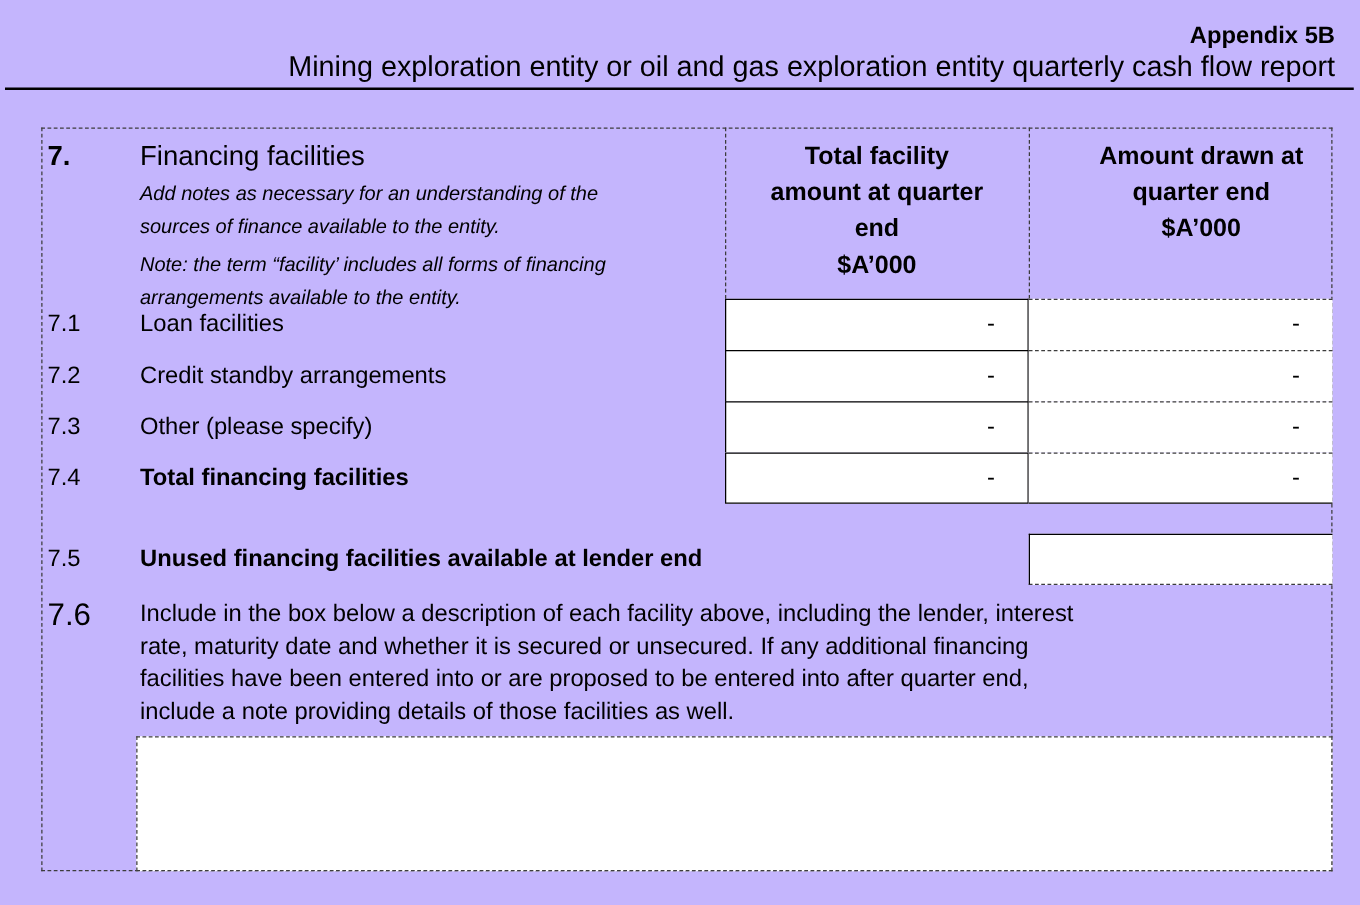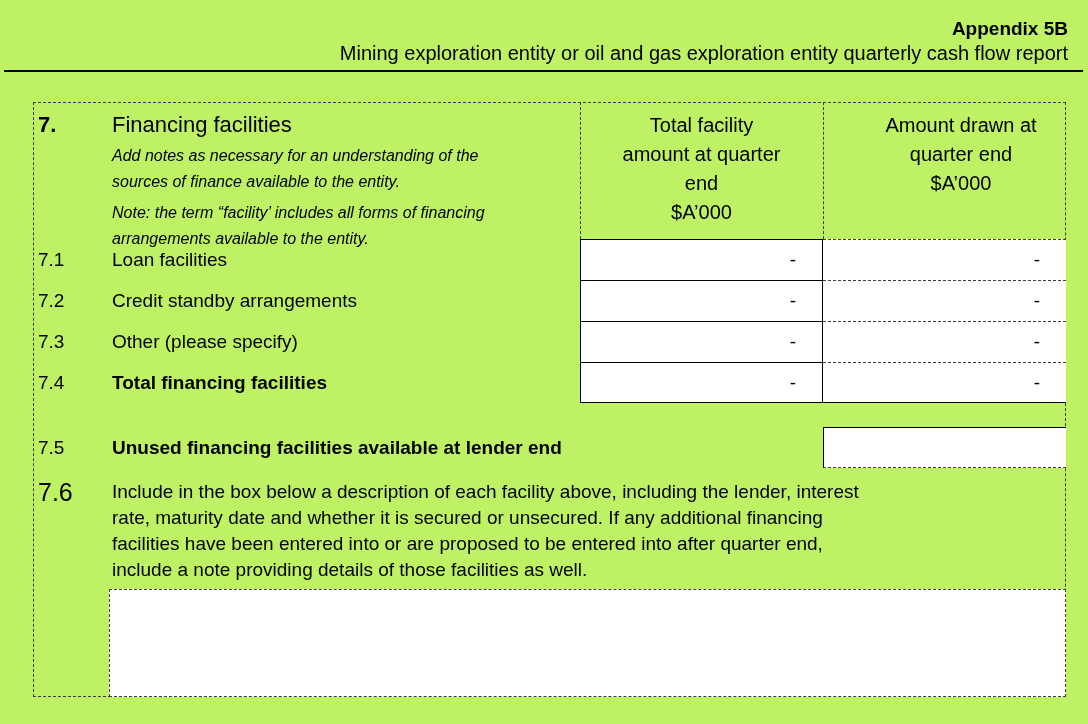--- a/index.html
+++ b/index.html
@@ -1,39 +1,39 @@
 <!DOCTYPE html>
 <html><head>
 <meta charset="utf-8">
 <style>
   html, body { margin: 0; padding: 0; background: #fff; }
   body { font-family: "Liberation Sans", "DejaVu Sans", sans-serif; color: #000; }
-  .page { position: relative; width: 1088px; height: 724px; background: #bef264; overflow: hidden; }
+  .page { position: relative; width: 1088px; height: 724px; background: #c4b5fd; overflow: hidden; }
 
   
   .doc-header { position: absolute; top: 16px; right: 20px; text-align: right; }
   .doc-header .appendix { font-size: 19px; font-weight: bold; line-height: 25px; }
-  .doc-header .subtitle { font-size: 20px; line-height: 25px; }
+  .doc-header .subtitle { font-size: 23px; line-height: 25px; }
   .header-rule { position: absolute; left: 4px; right: 5px; top: 70px; height: 2px; background: #000; }
 
   
   .outer { position: absolute; left: 33px; top: 102px; width: 1033px; height: 595px;
            border: 1px dashed #3c3c3c; box-sizing: border-box; }
   .vline { position: absolute; top: 102px; height: 137px; width: 0; border-left: 1px dashed #3c3c3c; }
 
   
   .sec-num { position: absolute; left: 38px; font-size: 22px; font-weight: bold; }
   .sec-title { position: absolute; left: 112px; font-size: 22px; font-weight: normal; }
   .sec-notes { position: absolute; left: 112px; top: 143px; width: 452px;
                font-size: 16px; font-style: italic; line-height: 26px; }
   .sec-notes .note { white-space: pre-line; }
   .sec-notes .note + .note { margin-top: 5px; }
 
   
-  .colhead { position: absolute; top: 111px; text-align: center; font-weight: normal;
+  .colhead { position: absolute; top: 111px; text-align: center; font-weight: bold;
              font-size: 20px; line-height: 29px; white-space: pre-line; }
   .colhead.c1 { left: 580px; width: 243px; }
   .colhead.c2 { left: 823px; width: 276px; }
 
   
   .rowtxt { position: absolute; height: 41px; display: flex; align-items: center; font-size: 19px; }
   .rowtxt.num { left: 38px; width: 64px; }
   .rowtxt.lbl { left: 112px; width: 460px; }
   .rowtxt.bold { font-weight: bold; }
 

